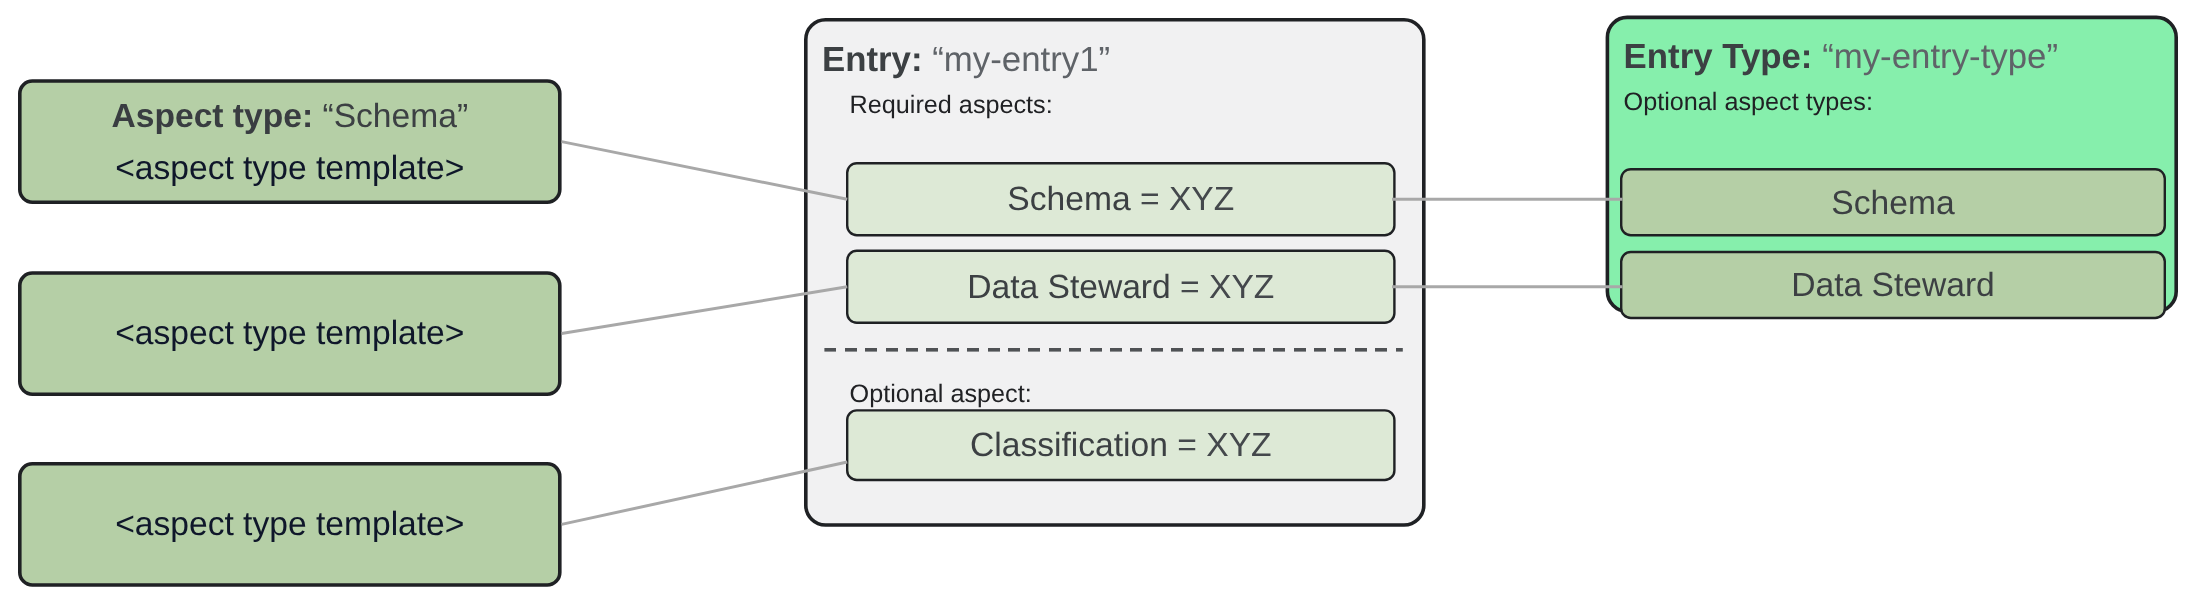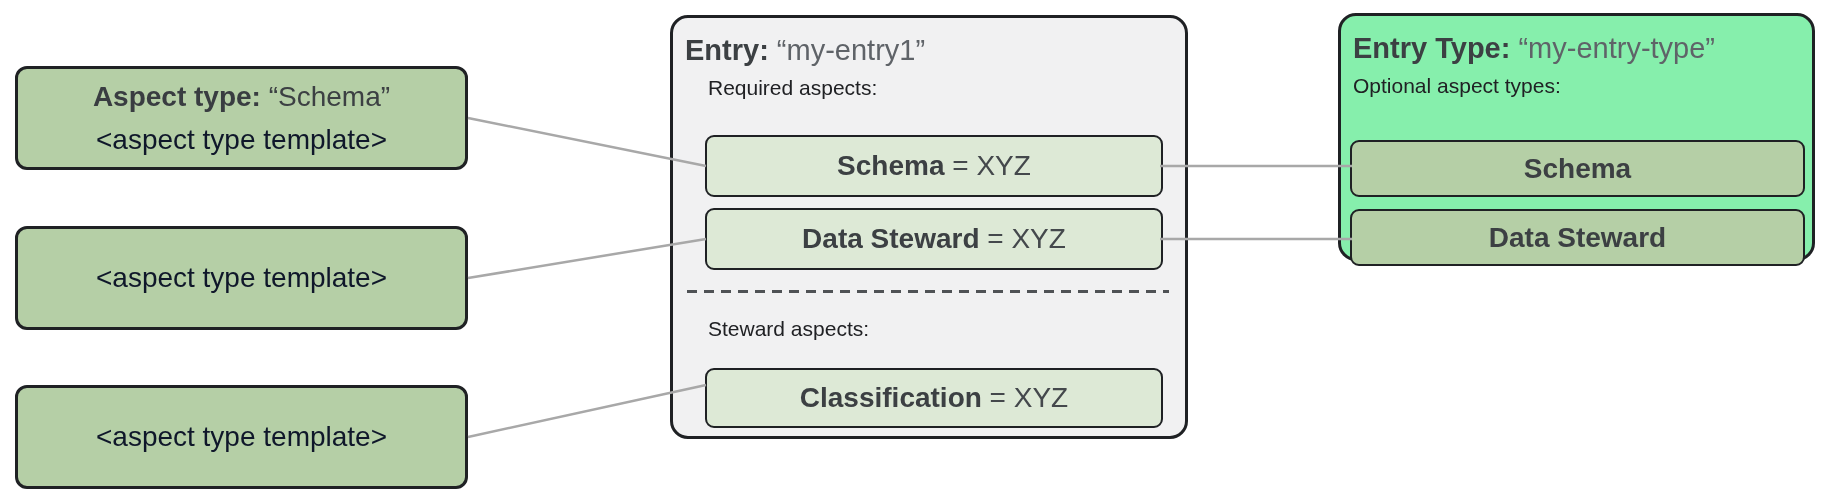--- a/index.html
+++ b/index.html
@@ -63,25 +63,25 @@
     border: 2.5px solid #1f2124;
     border-radius: 9px;
     box-sizing: border-box;
     display: flex;
     justify-content: center;
     align-items: center;
     font-size: 28px;
     color: #44484c;
     white-space: pre;
   }
-  .pill b { font-weight: 700; color: #3c4043; }
+  .pill b { font-weight: 400; color: #3c4043; }
   .entry-box .pill { left: 32px; width: 458px; height: 62px; }
   .pill-required-0 { top: 117px; }
   .pill-required-1 { top: 190px; }
-  .pill-optional-0 { top: 350px; height: 60px !important; }
+  .pill-optional-0 { top: 323px; height: 60px !important; }
   .divider {
     position: absolute;
     left: 14px; top: 272px;
     width: 482px; height: 3px;
     background: repeating-linear-gradient(to right, #4f5255 0 10px, transparent 10px 17px);
   }
   .label-required-aspects { left: 35px; top: 58px; }
   .label-optional-aspects { left: 35px; top: 299px; }
 
   
@@ -137,21 +137,21 @@
 
     <div class="pill pill-required-0">
       <b>Schema</b><span> = XYZ</span>
     </div>
     <div class="pill pill-required-1">
       <b>Data Steward</b><span> = XYZ</span>
     </div>
 
     <div class="divider"></div>
 
-    <span class="section-label label-optional-aspects">Steward aspects:</span>
+    <span class="section-label label-optional-aspects">Optional aspect:</span>
 
     <div class="pill pill-optional-0">
       <b>Classification</b><span> = XYZ</span>
     </div>
   </div>
 
   <div class="entry-type-box">
     <span class="box-title"><b>Entry Type:</b><span> “my-entry-type”</span></span>
 
     <span class="section-label label-required-aspect-types">Optional aspect types:</span>

